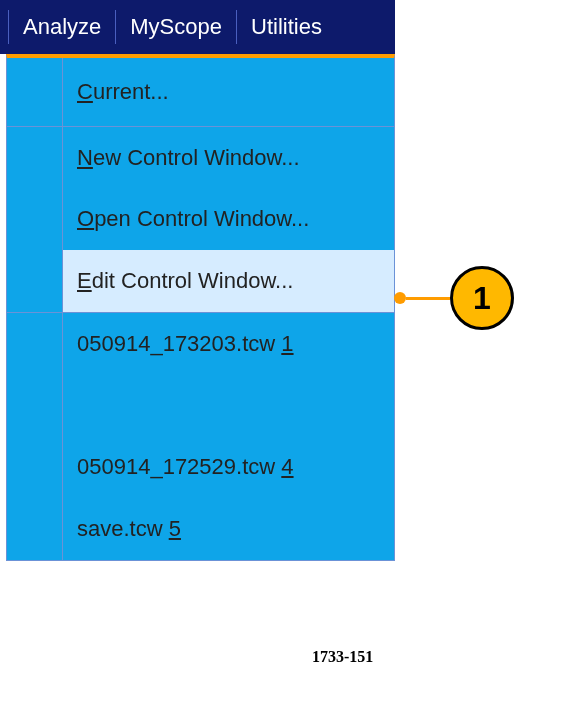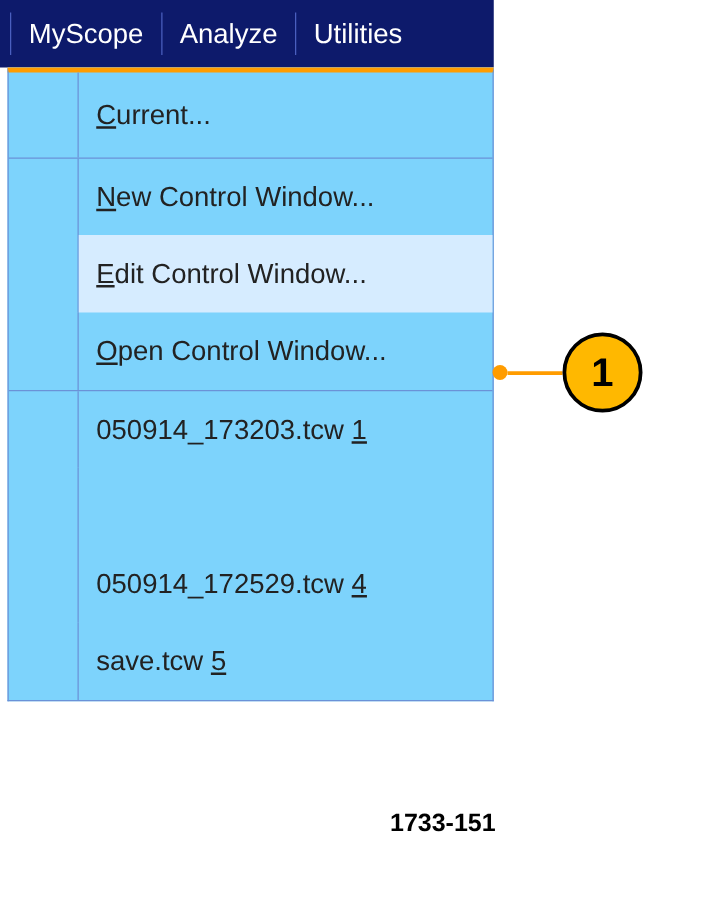--- a/index.html
+++ b/index.html
@@ -25,21 +25,21 @@
     font-size: 22px;
     padding: 4px 14px;
     border-left: 1px solid #4a5fbf;
     cursor: default;
   }
   .dropdown {
     position: absolute;
     left: 6px;
     top: 54px;
     width: 389px;
-    background: #7dd3fc;
+    background: #0ea5e9;
     border-left: 1px solid #6b92d7;
     border-right: 1px solid #6b92d7;
     border-bottom: 1px solid #6b92d7;
     border-top: 4px solid #ff9c00;
   }
   .menu-row {
     display: flex;
     align-items: stretch;
     min-height: 62px;
   }
@@ -92,61 +92,62 @@
     align-items: center;
     justify-content: center;
     font-size: 32px;
     font-weight: bold;
     color: #000;
   }
   .footer-id {
     position: absolute;
     left: 312px;
     top: 648px;
-    font-size: 20px;
+    font-size: 16px;
     font-weight: bold;
     color: #000;
+    font-family: Liberation Serif, serif;
   }
 </style>
 </head>
 <body>
 
 <div class="menubar">
+  <div class="menubar-item">Analyze</div>
   <div class="menubar-item">MyScope</div>
-  <div class="menubar-item">Analyze</div>
   <div class="menubar-item">Utilities</div>
 </div>
 
 <div class="dropdown">
 
   <div class="menu-row tall">
     <div class="menu-icon-col"></div>
     <div class="menu-text">
       <span class="mnemonic"><span></span><span class="u">C</span><span>urrent...</span></span>
     </div>
   </div>
 
   <div class="menu-row btop">
     <div class="menu-icon-col"></div>
     <div class="menu-text">
       <span class="mnemonic"><span></span><span class="u">N</span><span>ew Control Window...</span></span>
     </div>
   </div>
 
+  <div class="menu-row">
+    <div class="menu-icon-col"></div>
+    <div class="menu-text">
+      <span class="mnemonic"><span></span><span class="u">O</span><span>pen Control Window...</span></span>
+    </div>
+  </div>
+
   <div class="menu-row highlighted">
     <div class="menu-icon-col"></div>
     <div class="menu-text">
       <span class="mnemonic"><span></span><span class="u">E</span><span>dit Control Window...</span></span>
-    </div>
-  </div>
-
-  <div class="menu-row">
-    <div class="menu-icon-col"></div>
-    <div class="menu-text">
-      <span class="mnemonic"><span></span><span class="u">O</span><span>pen Control Window...</span></span>
     </div>
   </div>
 
   <div class="menu-row btop">
     <div class="menu-icon-col"></div>
     <div class="menu-text">
       <span class="mnemonic"><span>050914_173203.tcw </span><span class="u">1</span><span></span></span>
     </div>
   </div>
 

